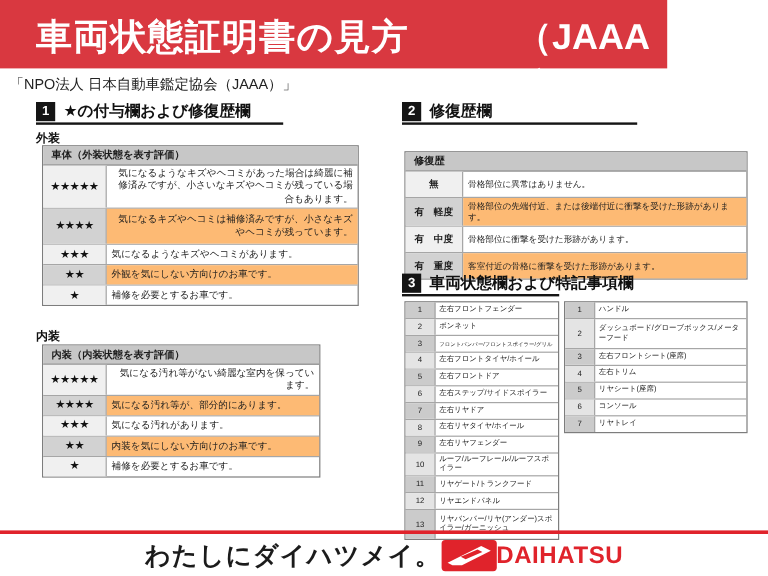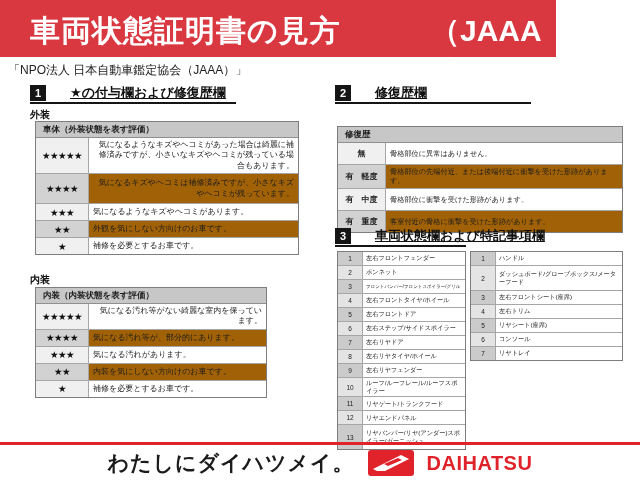--- a/index.html
+++ b/index.html
@@ -10,57 +10,57 @@
   
   .hdr { position:absolute; left:0; top:0; width:556px; height:57px; background:#d93840; }
   .hdr-title { position:absolute; left:30px; top:11px; font-size:30px; font-weight:bold; color:#fff; letter-spacing:1px; }
   .hdr-ed    { position:absolute; left:430px; top:11px; font-size:30px; font-weight:bold; color:#fff; }
   .subtitle  { position:absolute; left:8px; top:62px; font-size:12px; color:#222; }
 
   
   .sec { position:absolute; display:flex; align-items:center; }
   .numbox { width:16px; height:16px; background:#151515; color:#fff; font-size:11px; font-weight:bold;
             text-align:center; line-height:16px; flex:0 0 16px; }
-  .sectitle { font-size:13px; font-weight:bold; margin-left:24px; color:#111; white-space:nowrap;text-decoration:underline; }
+  .sectitle { font-size:13px; font-weight:bold; margin-left:7px; color:#111; white-space:nowrap; }
   .underline { position:absolute; height:2px; background:#151515; }
   .grouplabel { position:absolute; font-size:10px; font-weight:bold; color:#111; }
 
   
   .tbl { position:absolute; box-sizing:border-box; border:1px solid #7d7d7d; background:#fff; }
   .thead { background:#c7c7c7; border-bottom:1px solid #8f8f8f; font-size:8.5px; font-weight:bold;
            color:#1c1c1c; height:15px; line-height:15px; padding-left:7px; }
   .trow { display:flex; border-bottom:1px solid #a6a6a6; }
   .trow:last-child { border-bottom:none; }
   .cl { display:flex; align-items:center; justify-content:center; border-right:1px solid #a6a6a6;
         box-sizing:border-box; flex:0 0 auto; }
   .cd { flex:1 1 auto; display:flex; align-items:center; padding:2px 4px; box-sizing:border-box; line-height:1.3; }
   .sA .cl { background:#f0f0f0; }
   .sB .cl { background:#d2d2d2; }
-  .sB .cd { background:#a16207; }
+  .sB .cd { background:#fdba74; }
   .h29 { min-height:29px; }
   .h16 { min-height:16px; }
   .h21 { min-height:21px; }
 
   .star-tbl .cl { width:53px; font-size:9.5px; letter-spacing:-0.5px; color:#111; }
   .star-tbl .cd { font-size:8px;text-align:right; }
 
   .rep-tbl .cl { width:48px; font-size:8px; font-weight:bold; }
   .rep-tbl .cd { font-size:7.2px; }
 
   .parts-tbl .trow { min-height:13px; }
   .parts-tbl .cl { width:25px; font-size:6.5px; }
   .parts-tbl .cd { font-size:6.2px; padding:1px 3px; }
   .parts-tbl .pA .cl { background:#cbcbcb; }
   .parts-tbl .pB .cl { background:#e4e4e4; }
   .xs .cd { font-size:4.5px; }
 
   
   .redline { position:absolute; left:0; top:442px; width:640px; height:3px; background:#e0232b; }
   .footer { position:absolute; left:0; top:449px; width:640px; display:flex; justify-content:center;
-            align-items:center; gap:13px; }
+            align-items:center; gap:0; }
   .slogan { font-size:21px; font-weight:bold; color:#1b1b1b; letter-spacing:1px; }
   .dmark { width:46px; height:26px; background:#e0232b; border-radius:3px; display:flex;
            align-items:center; justify-content:center; }
   .brand { font-size:20px; font-weight:bold; color:#e0232b; letter-spacing:0.5px; }
 </style>
 </head>
 <body>
 
 <div class="page">
 

